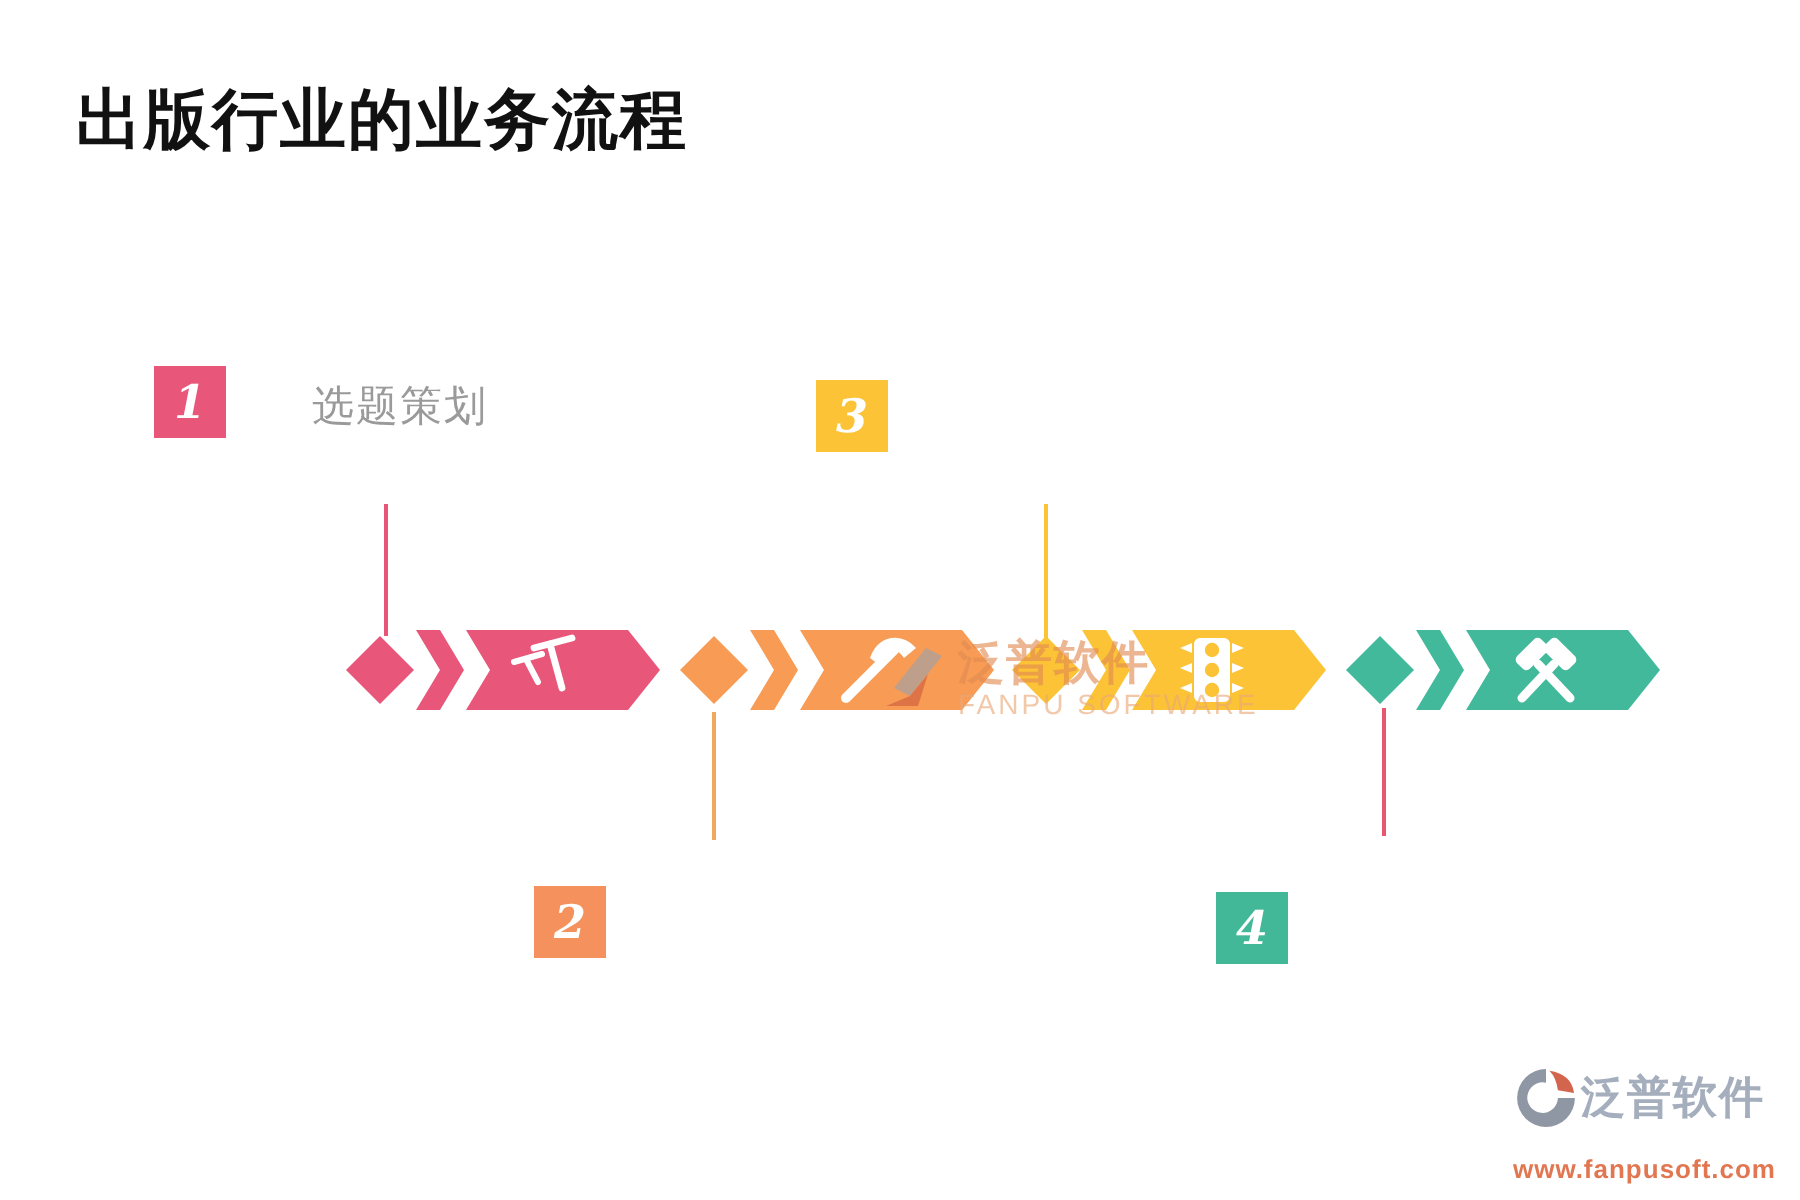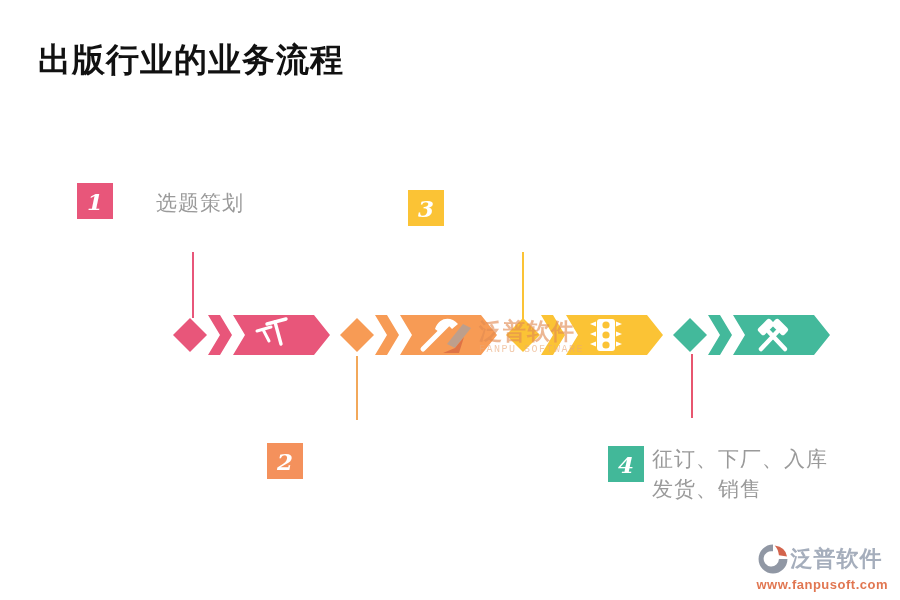--- a/index.html
+++ b/index.html
@@ -10,51 +10,47 @@
   .badge{position:absolute;width:36px;height:36px;display:flex;align-items:center;
          justify-content:center;color:#fff;font-style:italic;font-weight:bold;font-size:23px;}
   .step-label{position:absolute;color:#9a9a9a;font-size:21px;letter-spacing:1px;line-height:30px;}
   .connector{position:absolute;width:2px;}
   #timeline-svg{position:absolute;left:170px;top:312px;}
   .wm-center{position:absolute;left:437px;top:318px;display:flex;align-items:flex-start;
              opacity:.62;z-index:5;}
   .wm-center .wm-text{margin-left:2px;}
   .wm-center .wm-brand{font-size:23px;font-weight:bold;color:#e28b52;line-height:26px;
                        letter-spacing:1px;font-family:"Liberation Sans",sans-serif;}
-  .wm-center .wm-sub{font-size:10px;color:#eaa877;letter-spacing:1.5px;
-                     font-family:Liberation Mono, monospace;}
+  .wm-center .wm-sub{font-size:14px;color:#eaa877;letter-spacing:1.5px;
+                     font-family:Liberation Sans, sans-serif;}
   .wm-corner{position:absolute;right:12px;bottom:8px;opacity:.85;}
   .wm-corner .row1{display:flex;align-items:center;}
   .wm-corner .wm-brand{font-size:22px;font-weight:bold;color:#96a0b1;letter-spacing:1px;
                        font-family:"Liberation Sans",sans-serif;line-height:24px;}
   .wm-corner .wm-url{font-size:13px;font-weight:bold;color:#dc5f33;letter-spacing:.5px;
-                     text-align:center;font-family:"Liberation Sans",sans-serif;margin-top:1px;}
+                     text-align:center;font-family:"Liberation Sans",sans-serif;margin-top:11px;}
 </style>
 </head>
 <body>
 
 <div id="canvas">
 
   <div class="title">出版行业的业务流程</div>
 
   <div class="badge" style="left: 77px; top: 183px; background-color: rgb(232, 86, 122);">1</div>
   <div class="step-label" style="left:130px;top:188px;margin-left:26px;">选题策划</div>
   <div class="connector" style="left: 192px; top: 252px; height: 66px; background-color: rgb(232, 86, 122);"></div>
 
   <div class="badge" style="left: 267px; top: 443px; background-color: rgb(244, 145, 92);">2</div>
   <div class="connector" style="left: 356px; top: 356px; height: 64px; background-color: rgb(242, 168, 90);"></div>
 
   <div class="badge" style="left: 408px; top: 190px; background-color: rgb(251, 195, 53);">3</div>
   <div class="connector" style="left: 522px; top: 252px; height: 68px; background-color: rgb(251, 195, 53);"></div>
 
   <div class="badge" style="left: 608px; top: 446px; background-color: rgb(66, 184, 153);">4</div>
-  <div class="step-label" style="left:652px;top:444px;">
-    <div>征订、下厂、入库</div>
-    <div>发货、销售</div>
-  </div>
   <div class="connector" style="left: 691px; top: 354px; height: 64px; background-color: rgb(232, 86, 111);"></div>
 
   <svg id="timeline-svg" width="670" height="48" viewBox="0 0 670 48">
 
     <g>
       <polygon points="3,23 20,6 37,23 20,40" fill="#e8567a"></polygon>
       <polygon points="38,3 50,3 62,23 50,43 38,43 50,23" fill="#e8567a"></polygon>
       <polygon points="63,3 144,3 160,23 144,43 63,43 75,23" fill="#e8567a"></polygon>
       <g transform="translate(83,3)" fill="none" stroke="#fff" stroke-linecap="round">
         <path d="M14,9 L33,4" stroke-width="3.4"></path>

